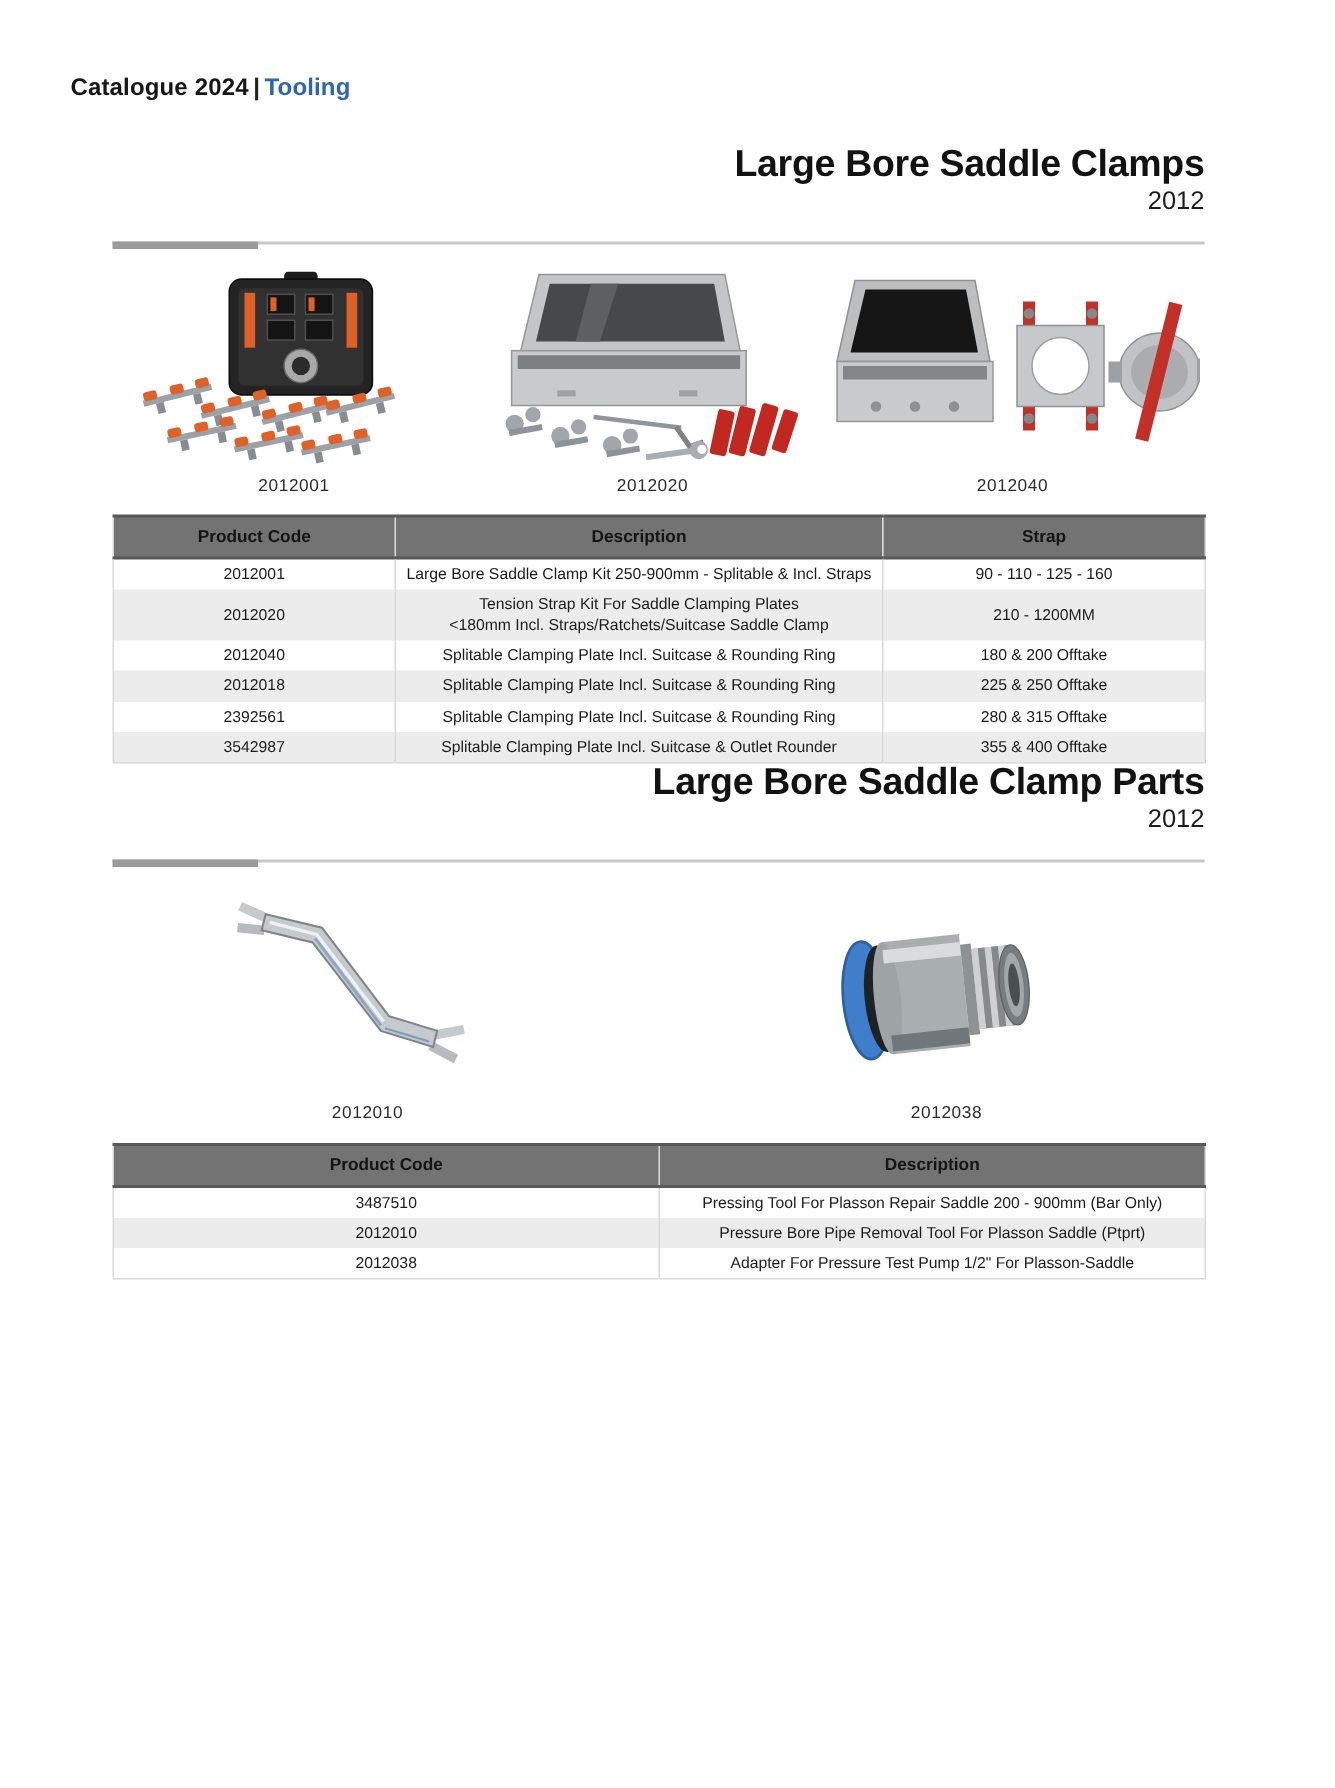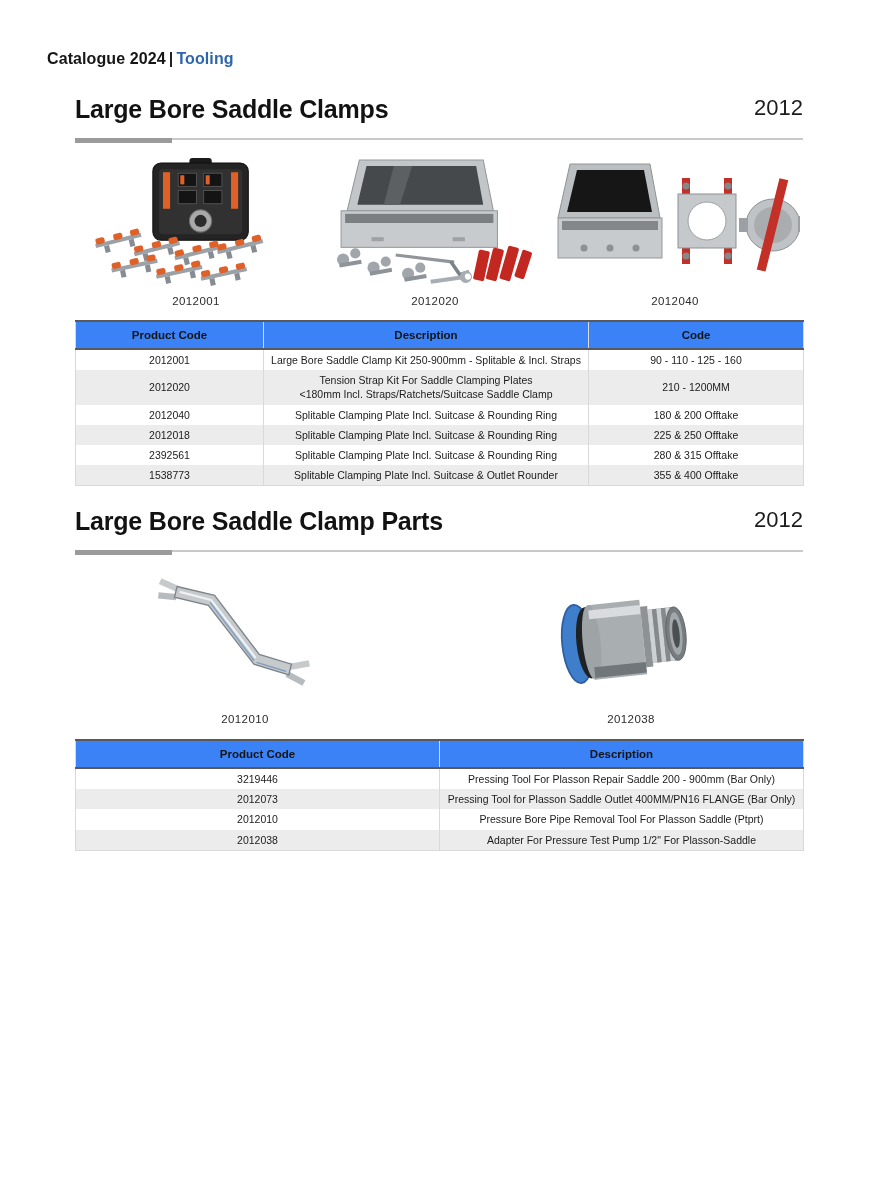--- a/index.html
+++ b/index.html
@@ -8,42 +8,42 @@
     font-family:"Liberation Sans", sans-serif; color:#111;
   }
   .breadcrumb { position:absolute; left:47px; top:50px; font-size:16px; font-weight:bold; color:#161616; letter-spacing:0.1px; }
   .breadcrumb .sep { margin:0 3px; color:#222; }
   .breadcrumb .link { color:#2e66ae; cursor:pointer; }
 
   .section { position:absolute; left:75px; width:728px; }
   .section.s1 { top:95px; }
   .section.s2 { top:507px; }
 
-  .sec-head { display:flex; justify-content:space-between; align-items:flex-end; }
+  .sec-head { display:flex; justify-content:space-between; align-items:flex-end;flex-direction:column; }
   .sec-title { font-size:25px; font-weight:bold; margin:0; letter-spacing:-0.2px; color:#121212; line-height:1.15; }
-  .pagenum { font-size:22px; color:#1c1c1c; padding-bottom:3px; }
+  .pagenum { font-size:17px; color:#1c1c1c; padding-bottom:3px; }
 
   .rule { position:relative; margin-top:14px; height:6px; border-top:2px solid #c9c9c9; }
   .rule .accent { position:absolute; left:0; top:-2px; width:97px; height:5px; background:#9b9b9b; }
 
   .figures { display:flex; align-items:flex-end; }
   .figures.f-s1 { margin-top:12px; }
   .figures.f-s2 { margin-top:16px; }
   figure { margin:0; display:flex; flex-direction:column; align-items:center; }
   .f-s1 figure.fa { width:230px; margin-left:6px; }
   .f-s1 figure.fb { width:230px; margin-left:9px; }
   .f-s1 figure.fc { width:250px; margin-left:0; }
   .f-s2 figure.fa { width:300px; margin-left:20px; }
   .f-s2 figure.fb { width:300px; margin-left:86px; }
   figcaption { font-size:11.5px; color:#2b2b2b; margin-top:5px; letter-spacing:0.4px; }
 
   table { border-collapse:collapse; table-layout:fixed; width:728px; margin-top:14px; border-bottom:1px solid #d9d9d9; }
   .s1 table { margin-top:13px; }
   thead th {
-    background:#3b82f6; font-size:11.5px; font-weight:bold; color:#141414;
+    background:#737373; font-size:11.5px; font-weight:bold; color:#141414;
     border-top:2px solid #595959; border-bottom:2px solid #595959;
     border-left:1px solid #d9d9d9; border-right:1px solid #d9d9d9;
     padding:7px 4px; text-align:center;
   }
   tbody td {
     font-size:10.5px; color:#1b1b1b; text-align:center; vertical-align:middle;
     border-left:1px solid #d9d9d9; border-right:1px solid #d9d9d9;
     padding:3px 6px; line-height:1.35;
   }
   tbody tr:nth-child(even) { background:#ececec; }
@@ -232,21 +232,21 @@
   <table>
     <colgroup>
         <col style="width:188px">
         <col style="width:325px">
         <col style="width:215px">
       </colgroup>
     <thead>
       <tr>
         <th>Product Code</th>
         <th>Description</th>
-        <th>Code</th>
+        <th>Strap</th>
       </tr>
     </thead>
     <tbody>
       <tr>
         <td>2012001</td>
         <td class="desc">Large Bore Saddle Clamp Kit 250-900mm - Splitable &amp; Incl. Straps</td>
         <td>90 - 110 - 125 - 160</td>
       </tr>
       <tr>
         <td>2012020</td>
@@ -263,21 +263,21 @@
         <td>2012018</td>
         <td class="desc">Splitable Clamping Plate Incl. Suitcase &amp; Rounding Ring</td>
         <td>225 &amp; 250 Offtake</td>
       </tr>
       <tr>
         <td>2392561</td>
         <td class="desc">Splitable Clamping Plate Incl. Suitcase &amp; Rounding Ring</td>
         <td>280 &amp; 315 Offtake</td>
       </tr>
       <tr>
-        <td>1538773</td>
+        <td>3542987</td>
         <td class="desc">Splitable Clamping Plate Incl. Suitcase &amp; Outlet Rounder</td>
         <td>355 &amp; 400 Offtake</td>
       </tr>
     </tbody>
   </table>
 </section>
 
 <section class="section s2">
   <div class="sec-head">
     <h1 class="sec-title">Large Bore Saddle Clamp Parts</h1>
@@ -338,26 +338,22 @@
         <col style="width:364px">
       </colgroup>
     <thead>
       <tr>
         <th>Product Code</th>
         <th>Description</th>
       </tr>
     </thead>
     <tbody>
       <tr>
-        <td>3219446</td>
+        <td>3487510</td>
         <td class="desc">Pressing Tool For Plasson Repair Saddle 200 - 900mm (Bar Only)</td>
-      </tr>
-      <tr>
-        <td>2012073</td>
-        <td class="desc">Pressing Tool for Plasson Saddle Outlet 400MM/PN16 FLANGE (Bar Only)</td>
       </tr>
       <tr>
         <td>2012010</td>
         <td class="desc">Pressure Bore Pipe Removal Tool For Plasson Saddle (Ptprt)</td>
       </tr>
       <tr>
         <td>2012038</td>
         <td class="desc">Adapter For Pressure Test Pump 1/2" For Plasson-Saddle</td>
       </tr>
     </tbody>

